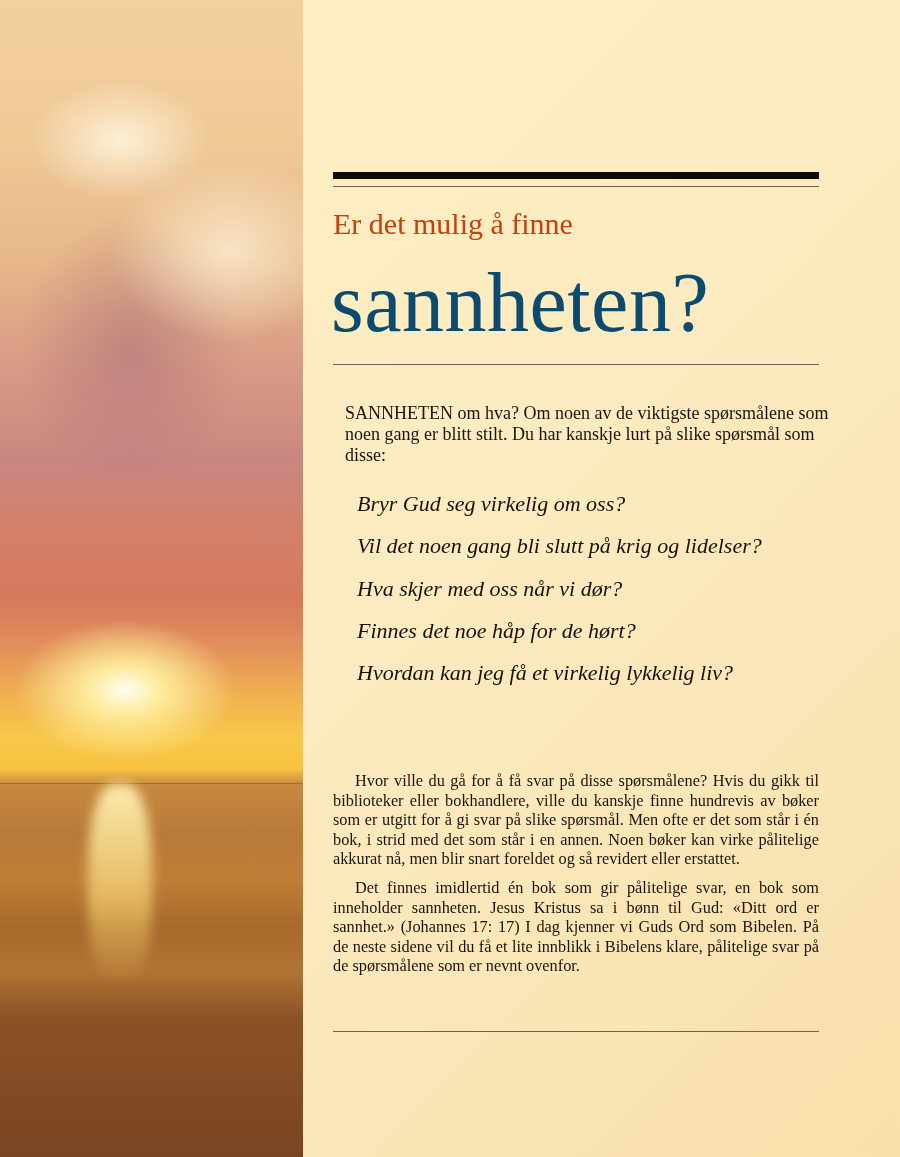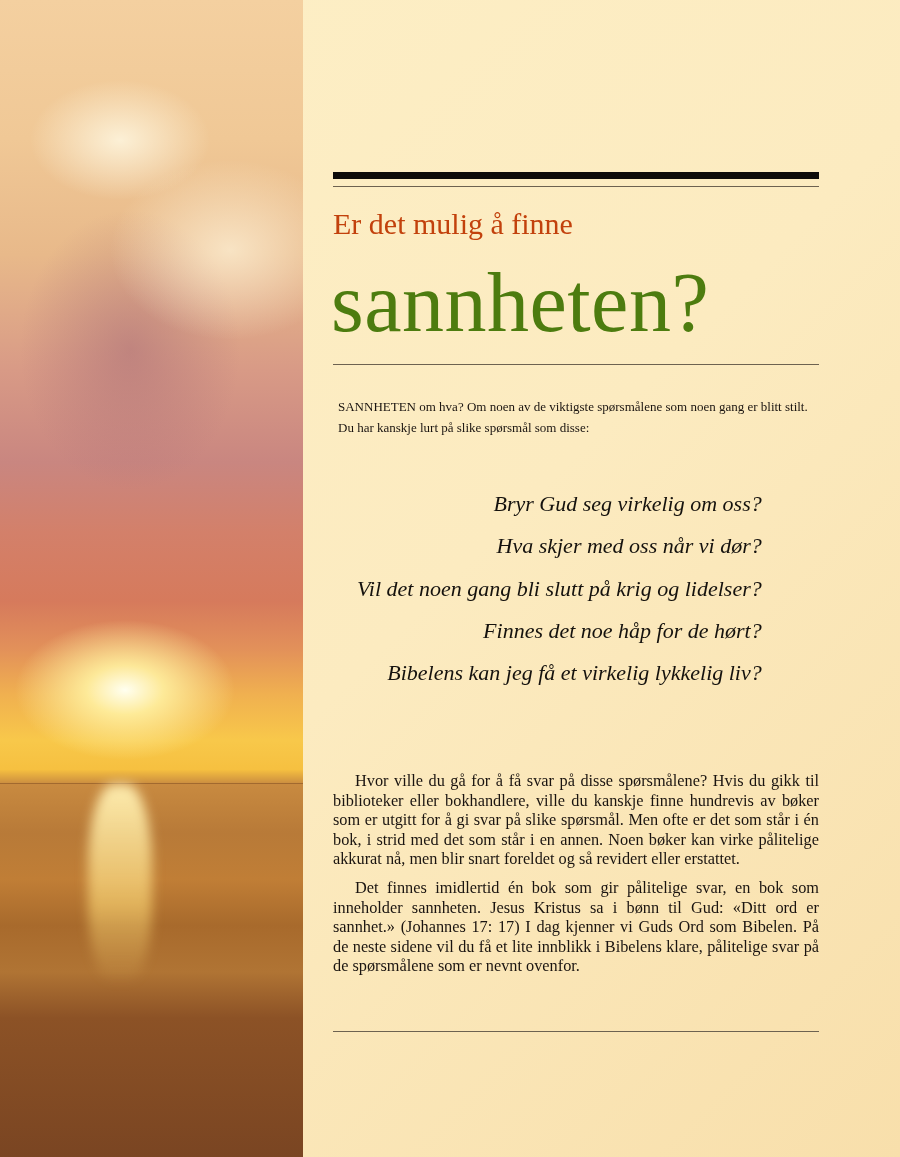--- a/index.html
+++ b/index.html
@@ -30,27 +30,27 @@
   .photo .horizon {
     position: absolute; left: 0; top: 783px; width: 303px; height: 1px; background: rgba(120,70,30,0.5);
   }
   .content { position: absolute; left: 333px; top: 0; width: 486px; }
   .rule-thick { position: absolute; top: 172px; left: 0; width: 486px; height: 7px; background: #0d0b09; }
   .rule-thin-top { position: absolute; top: 186px; left: 0; width: 486px; height: 1px; background: #6d6250; }
   .title1 {
     position: absolute; top: 200px; left: 0; font-size: 30px; line-height: 48px; white-space: nowrap; color: #c2410c;
   }
   .title2 {
-    position: absolute; top: 255px; left: -2px; font-size: 84px; line-height: 96px; white-space: nowrap; color: #4d7c0f; letter-spacing: 0.5px;
+    position: absolute; top: 255px; left: -2px; font-size: 84px; line-height: 96px; white-space: nowrap; color: #0c4a6e; letter-spacing: 0.5px;
   }
   .rule-thin-mid { position: absolute; top: 364px; left: 0; width: 486px; height: 1px; background: #6d6250; }
   .intro {
-    position: absolute; top: 391px; left: 0; width: 486px; font-size: 13px; line-height: 21px; margin: 5px; text-align: left;
+    position: absolute; top: 391px; left: 0; width: 486px; font-size: 18px; line-height: 21px; margin: 12px; text-align: left;
   }
-  .questions { position: absolute; top: 490px; left: 24px; margin: 0; padding: 0; list-style: none; text-align: right; }
+  .questions { position: absolute; top: 490px; left: 24px; margin: 0; padding: 0; list-style: none; }
   .questions li {
     font-style: italic; font-size: 22px; line-height: 28px; height: 42.3px; white-space: nowrap; color: #15120e;
   }
   .body {
     position: absolute; top: 771px; left: 0; width: 486px; font-size: 16.3px; line-height: 19.6px;
   }
   .body p { margin: 0 0 9px 0; text-indent: 22px; text-align: justify; }
   .rule-thin-bottom { position: absolute; top: 1031px; left: 0; width: 486px; height: 1px; background: #6d6250; }
 </style>
 </head>
@@ -67,24 +67,24 @@
 
   <div class="title1">Er det mulig å finne</div>
   <div class="title2">sannheten?</div>
 
   <div class="rule-thin-mid"></div>
 
   <p class="intro">SANNHETEN om hva? Om noen av de viktigste spørsmålene som noen gang er blitt stilt. Du har kanskje lurt på slike spørsmål som disse:</p>
 
   <ul class="questions">
     <li>Bryr Gud seg virkelig om oss?</li>
+    <li>Vil det noen gang bli slutt på krig og lidelser?</li>
     <li>Hva skjer med oss når vi dør?</li>
-    <li>Vil det noen gang bli slutt på krig og lidelser?</li>
     <li>Finnes det noe håp for de hørt?</li>
-    <li>Bibelens kan jeg få et virkelig lykkelig liv?</li>
+    <li>Hvordan kan jeg få et virkelig lykkelig liv?</li>
   </ul>
 
   <div class="body">
     <p>Hvor ville du gå for å få svar på disse spørsmålene? Hvis du gikk til biblioteker eller bokhandlere, ville du kanskje finne hundrevis av bøker som er utgitt for å gi svar på slike spørsmål. Men ofte er det som står i én bok, i strid med det som står i en annen. Noen bøker kan virke pålitelige akkurat nå, men blir snart foreldet og så revidert eller erstattet.</p>
     <p>Det finnes imidlertid én bok som gir pålitelige svar, en bok som inneholder sannheten. Jesus Kristus sa i bønn til Gud: «Ditt ord er sannhet.» (Johannes 17: 17) I dag kjenner vi Guds Ord som Bibelen. På de neste sidene vil du få et lite innblikk i Bibelens klare, pålitelige svar på de spørsmålene som er nevnt ovenfor.</p>
   </div>
 
   <div class="rule-thin-bottom"></div>
 </div>
 

